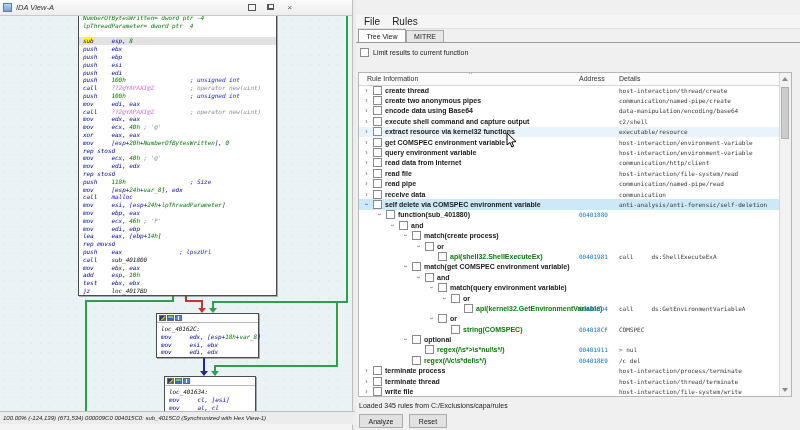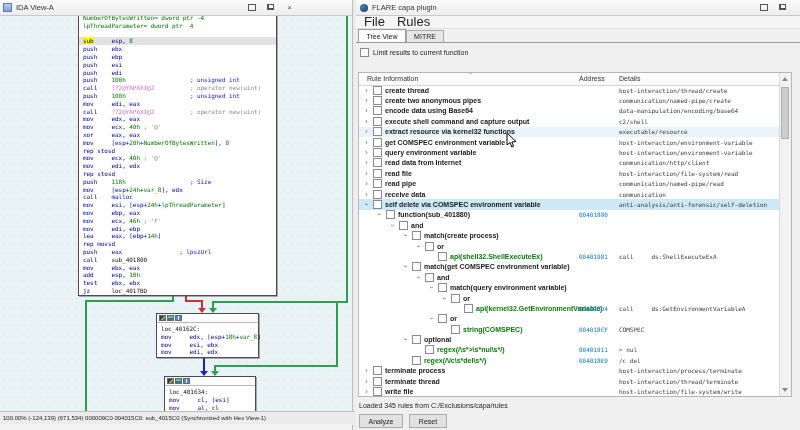--- a/index.html
+++ b/index.html
@@ -1,19 +1,19 @@
 <!DOCTYPE html>
 <html><head>
 <meta charset="utf-8">
 <style>
   html,body{margin:0;padding:0;background:#d8d8d8;}
   .screen{position:relative;width:800px;height:430px;overflow:hidden;background:#f0f0f0;
           font-family:"Liberation Sans",sans-serif;-webkit-font-smoothing:antialiased;}
   
-  .left-pane{position:absolute;left:0;top:0;width:352px;height:348px;background:#eef6f7;}
+  .left-pane{position:absolute;left:0;top:0;width:352px;height:348px;background:#eef6f7;font-style:italic;}
   .splitter{position:absolute;left:352px;top:0;width:4px;height:430px;background:#ececec;border-left:1px solid #bdbdbd;}
   .right-pane{position:absolute;left:356px;top:0;width:444px;height:430px;background:#f0f0f0;}
   
   .pane-titlebar{position:absolute;left:0;top:0;right:0;height:15px;background:linear-gradient(#fbfbfb,#ededed);
                  border-bottom:1px solid #c9c9c9;z-index:30;display:flex;align-items:center;}
   .pane-title{font-size:7.5px;color:#333;margin-left:4px;}
   .tb-icon{width:9px;height:9px;margin-left:3px;border:1px solid #5a7aa8;background:linear-gradient(#bcd2ee,#7aa0d0);box-sizing:border-box;}
   .capa-icon{width:8px;height:8px;margin-left:4px;border-radius:50%;background:radial-gradient(circle at 35% 35%,#4d7fb8,#12365f);}
   .win-btns{position:absolute;top:2px;display:flex;gap:8px;align-items:center;}
   .wb{width:11px;height:10px;display:flex;align-items:center;justify-content:center;color:#555;font-size:8px;cursor:default;}
@@ -40,21 +40,21 @@
   .tk-i{color:#00009b}.tk-n{color:#007800}.tk-g{color:#007800}
   .tk-cb{color:#2222dd}.tk-cg{color:#8a8a98}.tk-imp{color:#cf6fcf}
   .tk-lib{color:#0a0aff}.tk-k{color:#141414}
   .tk-hly{background:#ffff00;color:#00009b}
   .ida-statusbar{position:absolute;left:0;top:411px;width:352px;height:13px;background:#ececec;border-top:1px solid #bdbdbd;
                  font-size:6px;color:#222;line-height:13px;padding-left:3px;z-index:20;white-space:nowrap;overflow:hidden;}
   .ida-bottom{position:absolute;left:0;top:424px;width:352px;height:6px;background:#f4f4f4;z-index:20;}
   
   .menubar{position:absolute;left:0;top:15px;width:444px;height:14px;background:#f5f5f5;border-bottom:1px solid #e0e0e0;
            display:flex;align-items:center;gap:12px;padding-left:8px;box-sizing:border-box;}
-  .menu-item{font-size:13px;color:#222;}
+  .menu-item{font-size:10px;color:#222;}
   .tabbar{position:absolute;left:0;top:29px;width:444px;height:14px;}
   .tab{position:absolute;top:0;height:13px;font-size:7px;color:#222;display:flex;align-items:center;justify-content:center;box-sizing:border-box;}
   .tab.active{left:2px;width:48px;background:#fcfcfc;border:1px solid #9a9a9a;border-bottom:none;z-index:2;}
   .tab.inactive{left:50px;width:38px;height:12px;top:1px;background:#e7e7e7;border:1px solid #a8a8a8;border-bottom:none;}
   .tab-underline{position:absolute;left:0;top:42px;width:444px;height:1px;background:#9a9a9a;}
   .limit-row{position:absolute;left:4px;top:47px;height:11px;display:flex;align-items:center;gap:4px;}
   .cbx{width:7px;height:7px;border:1px solid #8a8a8a;background:#fff;display:inline-block;box-sizing:content-box;flex:0 0 auto;}
   .limit-label{font-size:7px;color:#222;}
   .search-input{position:absolute;left:2px;top:59px;width:434px;height:12px;border:1px solid #b4b4b4;background:#fff;
                 font-size:7px;padding:0 4px;box-sizing:border-box;font-family:"Liberation Sans",sans-serif;color:#333;}
@@ -199,33 +199,20 @@
       </span>
     </div>
 
     <div class="ida-statusbar">100.00% (-124,139) (671,534) 000009C0 004015C0: sub_4015C0 (Synchronized with Hex View-1)</div>
     <div class="ida-bottom"></div>
   </div>
 
   <div class="splitter"></div>
 
   <div class="right-pane">
-    <div class="pane-titlebar">
-      <span class="capa-icon"></span>
-      <span class="pane-title">FLARE capa plugin</span>
-      <span class="win-btns" style="left:402px;">
-        <span class="wb">
-            <span class="sq"></span>
-          </span>
-        <span class="wb">
-            <span class="fl"></span>
-          </span>
-        <span class="wb">×</span>
-      </span>
-    </div>
 
     <div class="menubar">
       <span class="menu-item">File</span>
       <span class="menu-item">Rules</span>
     </div>
 
     <div class="tabbar">
       <span class="tab active">Tree View</span>
       <span class="tab inactive">MITRE</span>
     </div>

